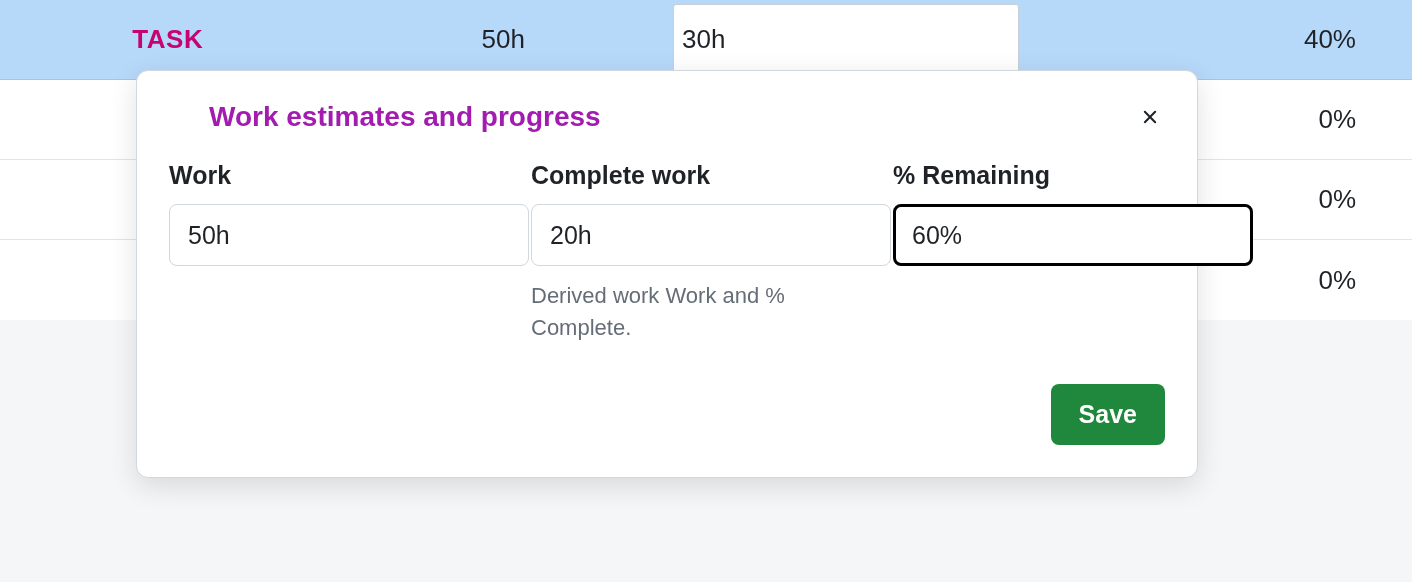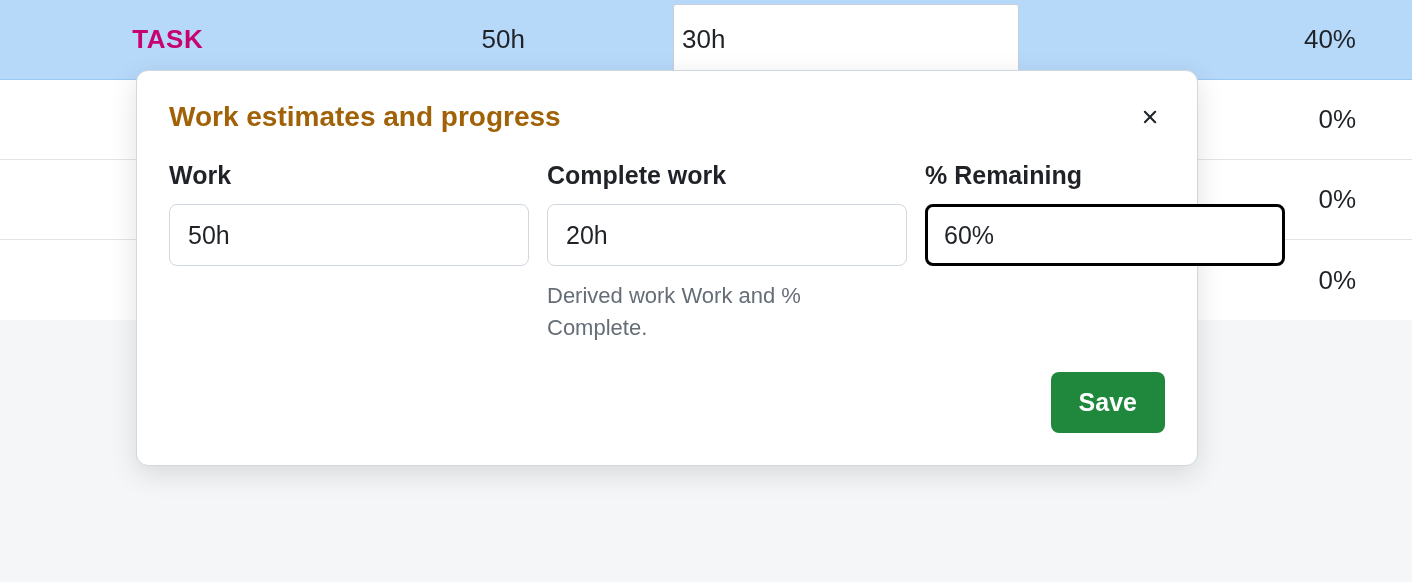--- a/index.html
+++ b/index.html
@@ -69,37 +69,38 @@
   }
   .dlg-header {
     display: flex;
     justify-content: space-between;
     align-items: center;
     margin-bottom: 28px;
   }
   .dlg-title {
     font-size: 28px;
     font-weight: 700;
-    color: #a16207;
+    color: #a21caf;
+    margin-left: 40px;
   }
   .close-btn {
     background: none;
     border: none;
     cursor: pointer;
     padding: 4px;
     display: flex;
     align-items: center;
     justify-content: center;
   }
   .close-btn svg { display: block; }
 
   .fields {
     display: flex;
-    gap: 18px;
-    margin-bottom: 28px;
+    gap: 2px;
+    margin-bottom: 40px;
   }
   .field {
     flex: 1;
     display: flex;
     flex-direction: column;
   }
   .field-label {
     font-size: 25px;
     font-weight: 700;
     color: #1f2328;

